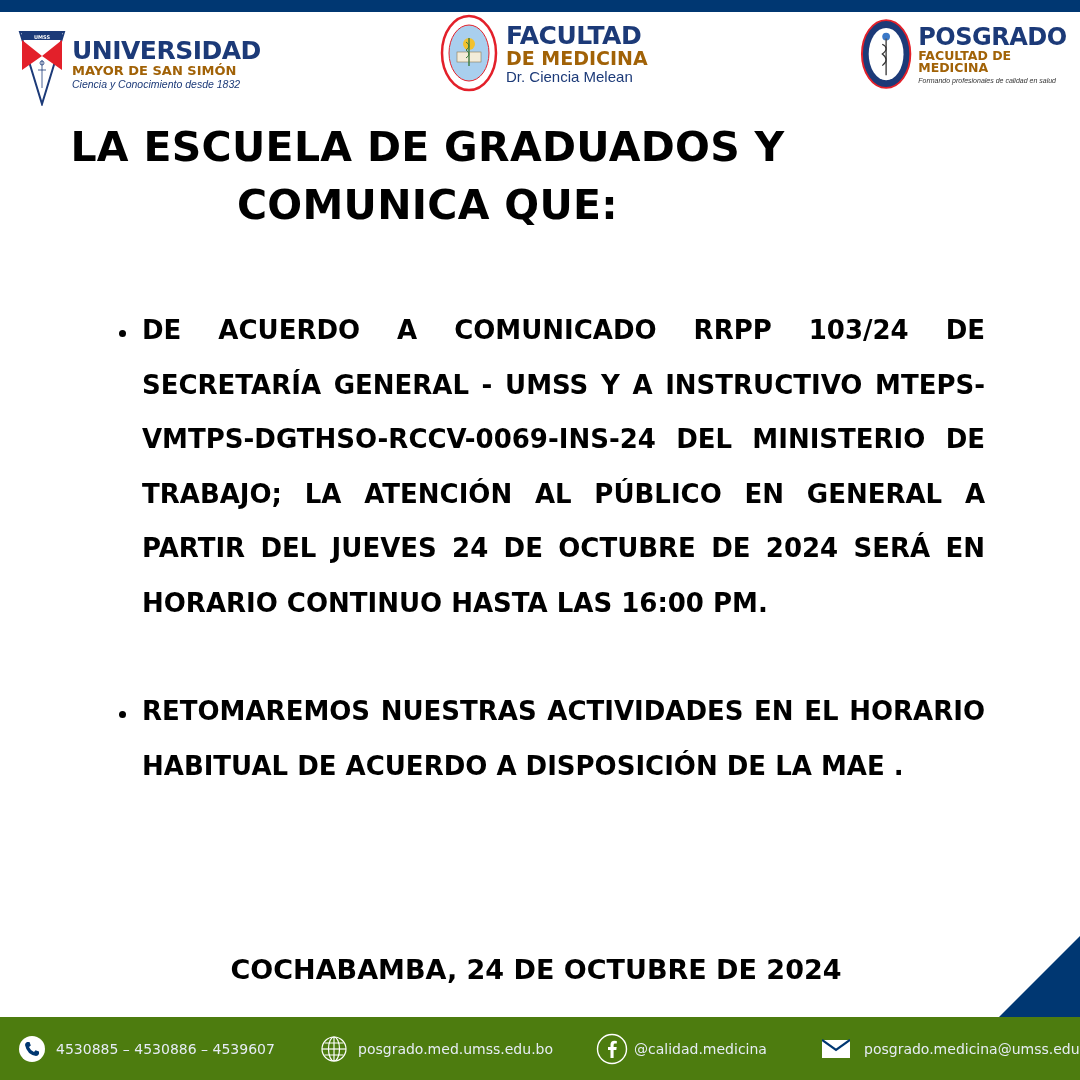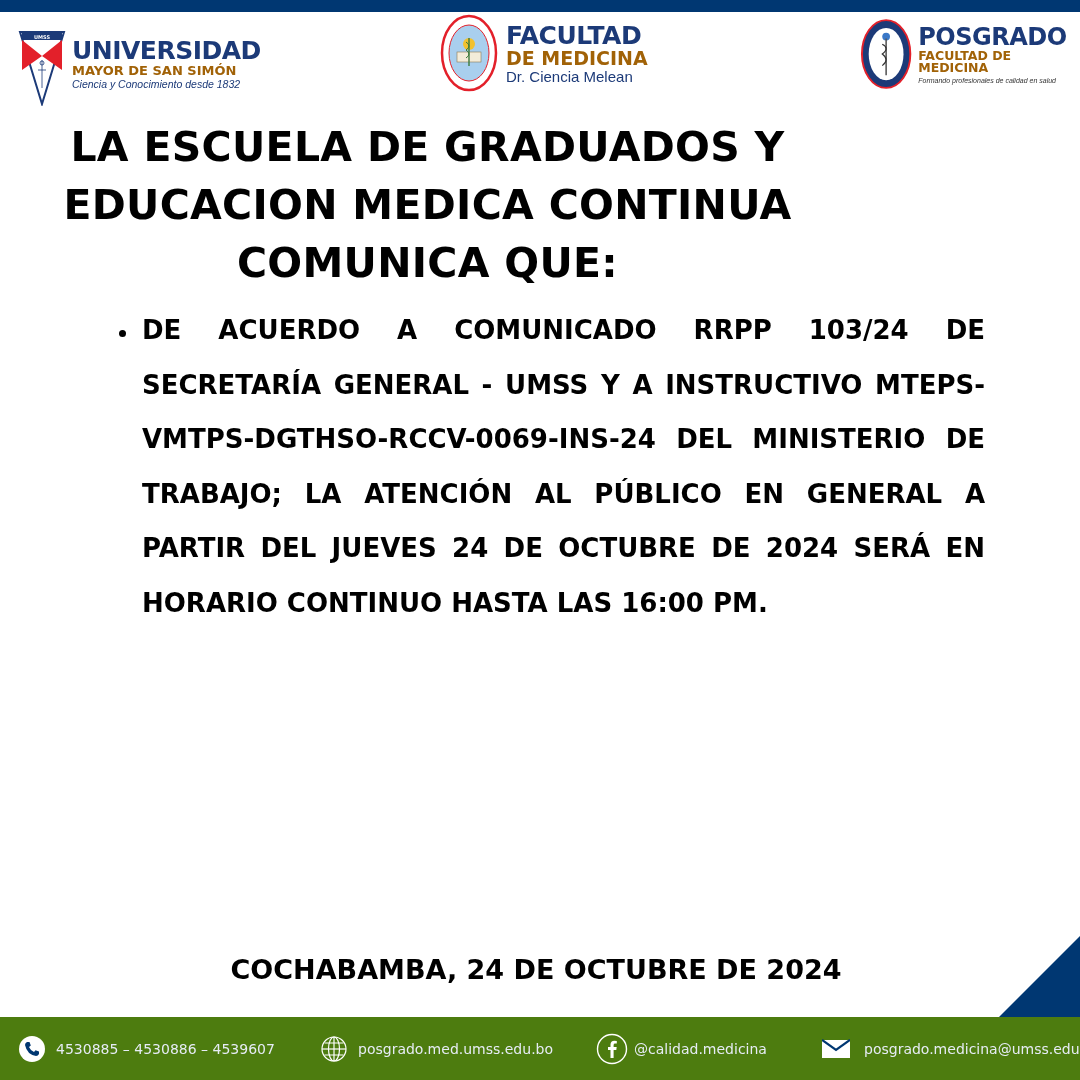--- a/index.html
+++ b/index.html
@@ -116,28 +116,31 @@
     <div class="txt">
       <span class="l1">POSGRADO</span>
       <span class="l2">FACULTAD DE MEDICINA</span>
       <span class="l3">Formando profesionales de calidad en salud</span>
     </div>
   </div>
 </div>
 
 <div class="title">
   <div>LA ESCUELA DE GRADUADOS Y</div>
-  <div>EDUCACION MEDICA CONTINUA</div>
   <div>COMUNICA QUE:</div>
 </div>
 
 <div class="bullets">
   <div class="bullet-item">
     <span class="bullet-dot"></span>
     <span>DE ACUERDO A COMUNICADO RRPP 103/24 DE SECRETARÍA GENERAL - UMSS Y A INSTRUCTIVO MTEPS-VMTPS-DGTHSO-RCCV-0069-INS-24 DEL MINISTERIO DE TRABAJO; LA ATENCIÓN AL PÚBLICO EN GENERAL A PARTIR DEL JUEVES 24 DE OCTUBRE DE 2024 SERÁ EN HORARIO CONTINUO HASTA LAS 16:00 PM.</span>
+  </div>
+  <div class="bullet-item">
+    <span class="bullet-dot"></span>
+    <span>RETOMAREMOS NUESTRAS ACTIVIDADES EN EL HORARIO HABITUAL DE ACUERDO A DISPOSICIÓN DE LA MAE .</span>
   </div>
 </div>
 
 <div class="date-line">COCHABAMBA, 24 DE OCTUBRE DE 2024</div>
 
 <div class="corner-wedge"></div>
 
 <div class="footer">
   <div class="f-item f-phone">
     <span class="f-icon">

